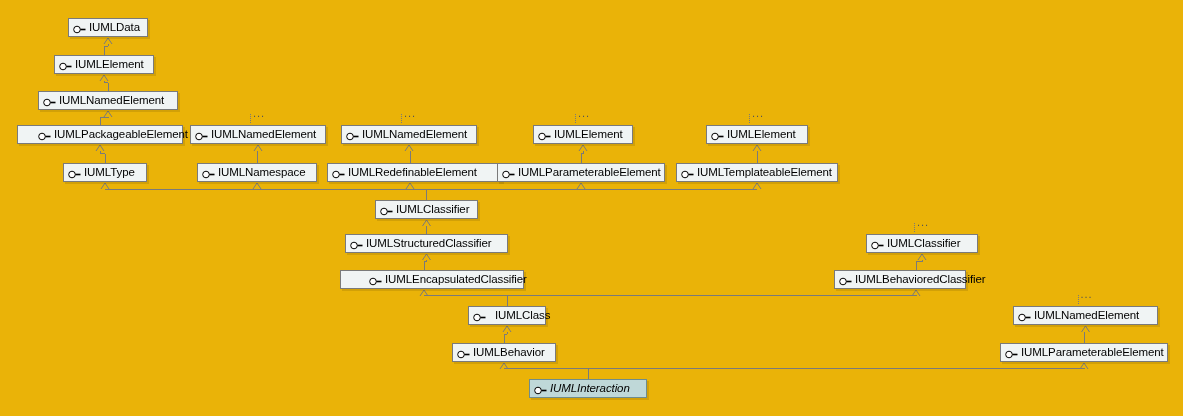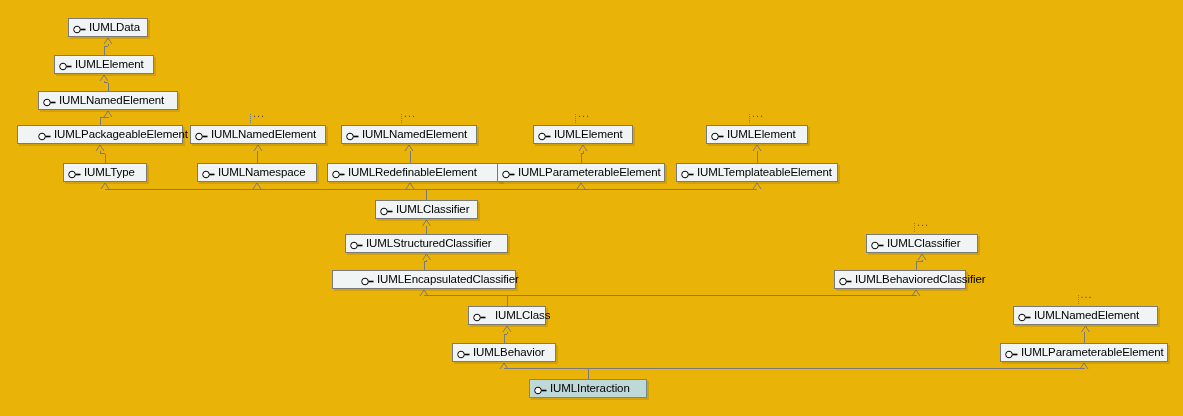--- a/index.html
+++ b/index.html
@@ -257,21 +257,21 @@
       </div>
       <div class="node" style="left: 866px; top: 234px; width: 112px;">
         <span class="iface-icon"><svg width="13" height="11" viewBox="0 0 13 11" xmlns="http://www.w3.org/2000/svg">
             <circle cx="4" cy="5.5" r="3.3" fill="#ffffff" stroke="#000000" stroke-width="1"></circle>
             <line x1="7.4" y1="5.5" x2="12.5" y2="5.5" stroke="#000000" stroke-width="1.6"></line>
           </svg></span>
         <span class="label">IUMLClassifier</span>
       </div>
       <div class="dotstub" style="left: 914px; top: 223px; height: 9px;"></div>
       <div class="ellipsis" style="left: 917px; top: 219px;">...</div>
-      <div class="node" style="left: 332px; top: 270px; width: 184px; padding-left: 28px;">
+      <div class="node" style="left: 340px; top: 270px; width: 184px; padding-left: 28px;">
         <span class="iface-icon"><svg width="13" height="11" viewBox="0 0 13 11" xmlns="http://www.w3.org/2000/svg">
             <circle cx="4" cy="5.5" r="3.3" fill="#ffffff" stroke="#000000" stroke-width="1"></circle>
             <line x1="7.4" y1="5.5" x2="12.5" y2="5.5" stroke="#000000" stroke-width="1.6"></line>
           </svg></span>
         <span class="label">IUMLEncapsulatedClassifier</span>
       </div>
       <div class="node" style="left: 834px; top: 270px; width: 132px;">
         <span class="iface-icon"><svg width="13" height="11" viewBox="0 0 13 11" xmlns="http://www.w3.org/2000/svg">
             <circle cx="4" cy="5.5" r="3.3" fill="#ffffff" stroke="#000000" stroke-width="1"></circle>
             <line x1="7.4" y1="5.5" x2="12.5" y2="5.5" stroke="#000000" stroke-width="1.6"></line>
@@ -301,21 +301,21 @@
           </svg></span>
         <span class="label">IUMLBehavior</span>
       </div>
       <div class="node" style="left: 1000px; top: 343px; width: 168px;">
         <span class="iface-icon"><svg width="13" height="11" viewBox="0 0 13 11" xmlns="http://www.w3.org/2000/svg">
             <circle cx="4" cy="5.5" r="3.3" fill="#ffffff" stroke="#000000" stroke-width="1"></circle>
             <line x1="7.4" y1="5.5" x2="12.5" y2="5.5" stroke="#000000" stroke-width="1.6"></line>
           </svg></span>
         <span class="label">IUMLParameterableElement</span>
       </div>
-      <div class="node highlight" style="left: 529px; top: 379px; width: 118px;">
+      <div class="node highlight" style="left: 529px; top: 379px; width: 118px; font-style: italic;">
         <span class="iface-icon"><svg width="13" height="11" viewBox="0 0 13 11" xmlns="http://www.w3.org/2000/svg">
             <circle cx="4" cy="5.5" r="3.3" fill="#ffffff" stroke="#000000" stroke-width="1"></circle>
             <line x1="7.4" y1="5.5" x2="12.5" y2="5.5" stroke="#000000" stroke-width="1.6"></line>
           </svg></span>
         <span class="label">IUMLInteraction</span>
       </div>
     </div>
 </div>
 
 </body></html>

